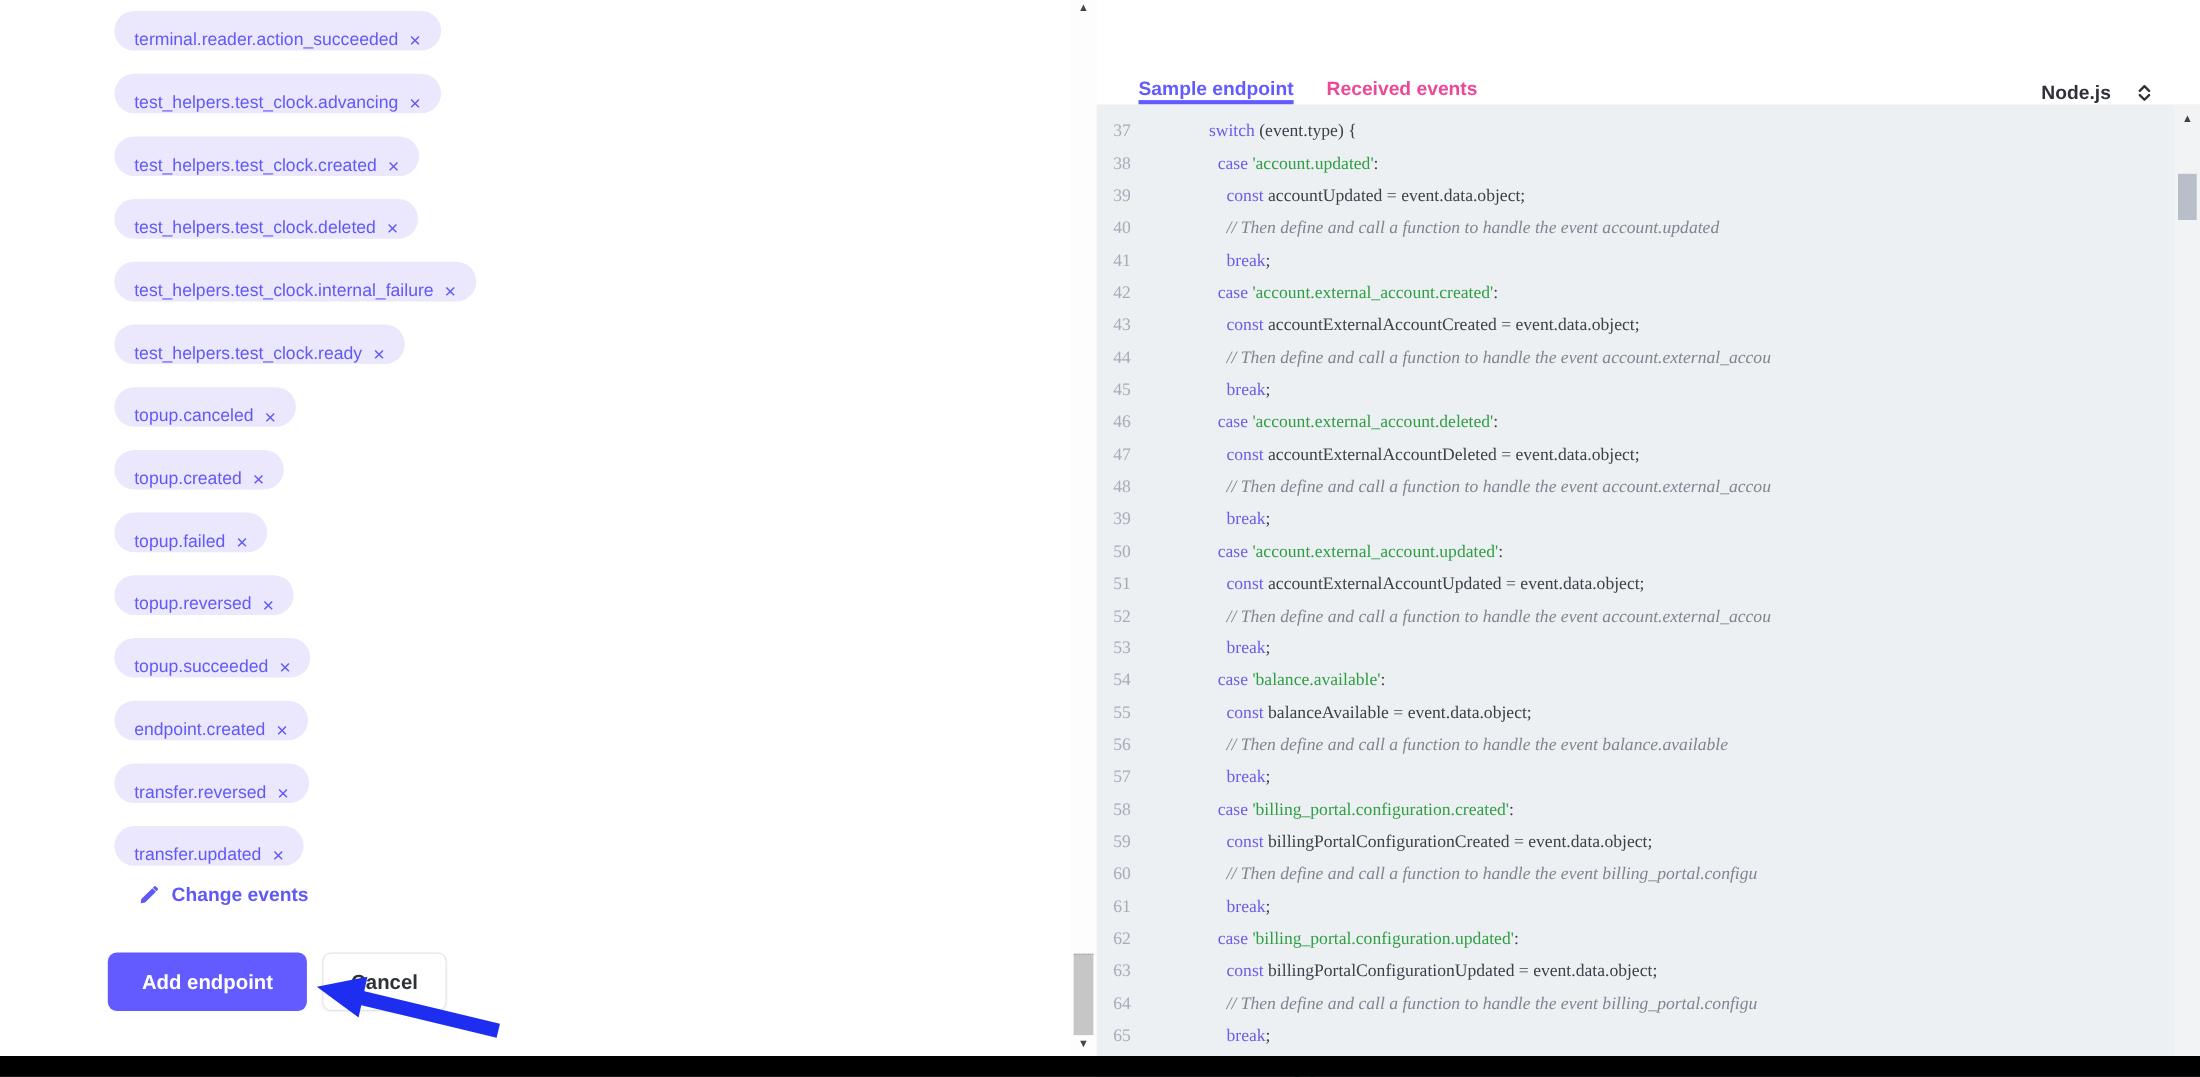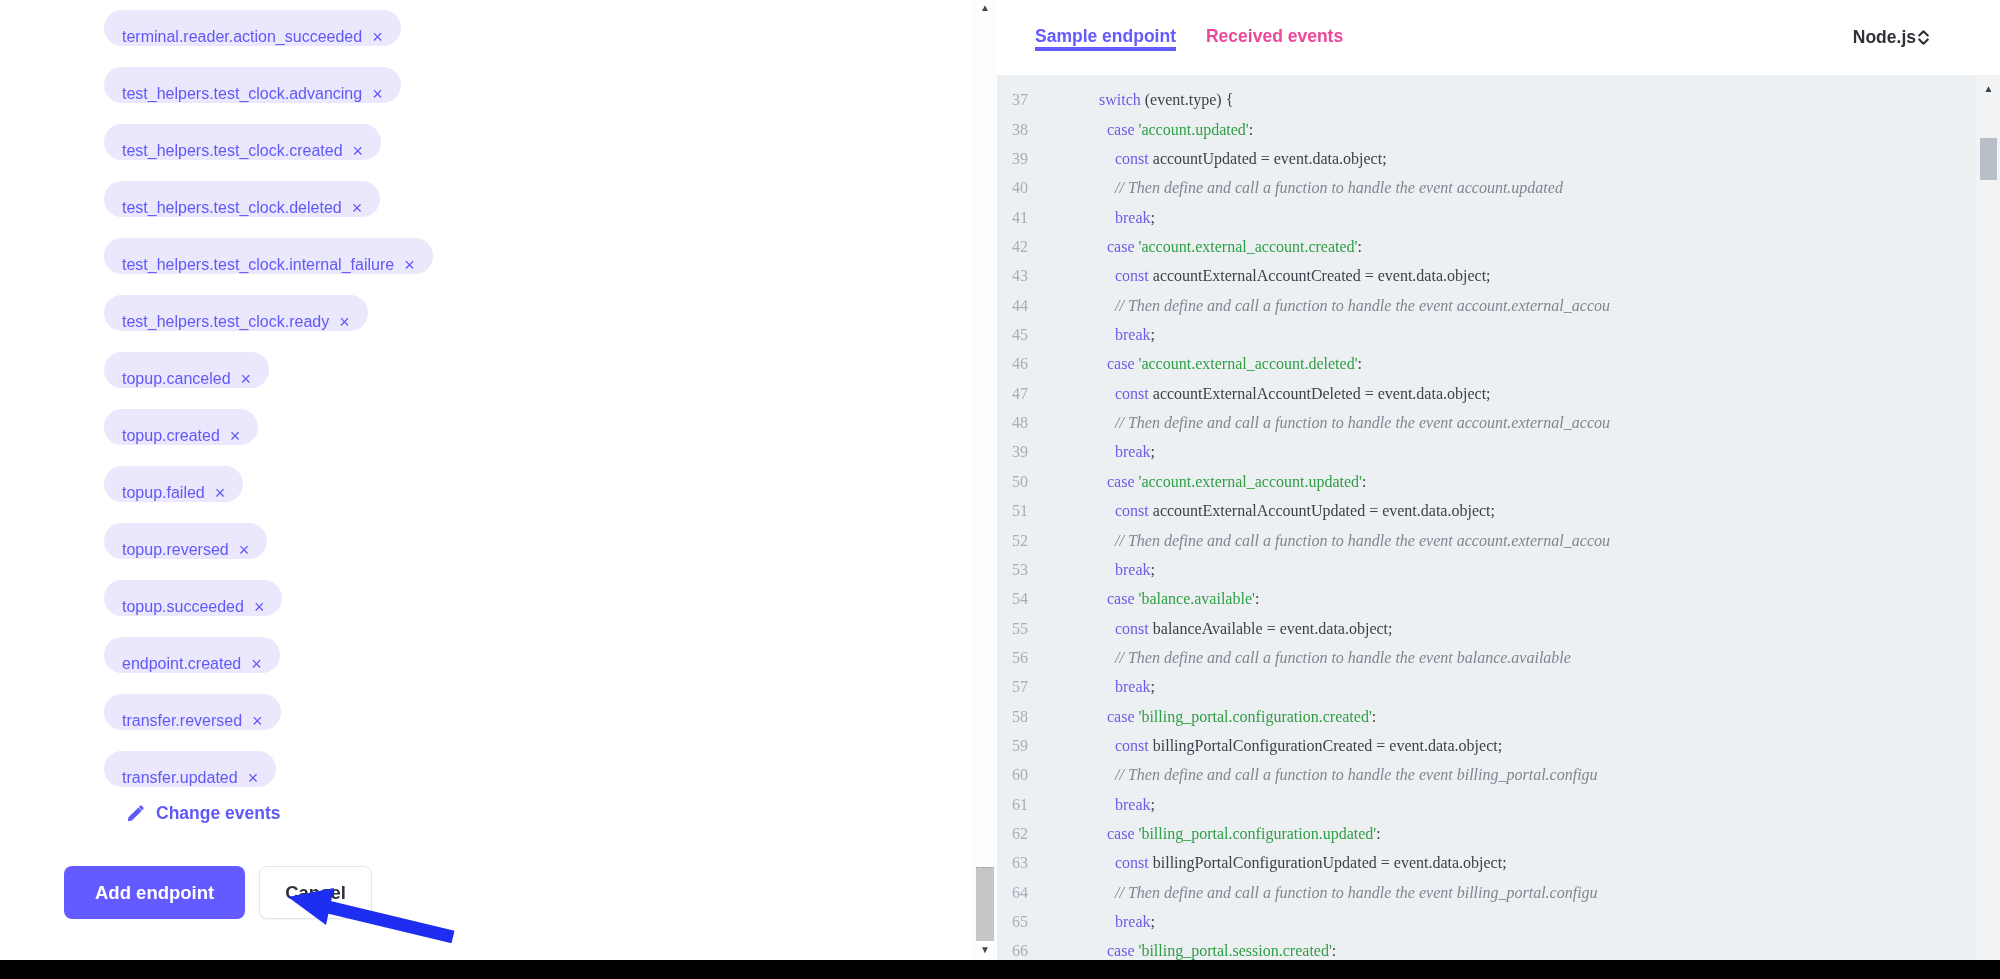--- a/index.html
+++ b/index.html
@@ -16,49 +16,49 @@
   .tag{
     display:flex;align-items:flex-end;height:36px;padding:0 18px;border-radius:18px;
     background:var(--pill-bg);color:var(--accent-text);font-size:16px;font-weight:500;
   }
   .tag-remove{margin-left:10px;font-size:18px;line-height:1;cursor:pointer;font-weight:400}
   .change-events{
     display:flex;align-items:center;gap:11px;margin:16px 0 0 126px;border:none;background:none;
     color:var(--accent-text);font-size:17.5px;font-weight:700;cursor:pointer;font-family:inherit;padding:0;
   }
   .change-events svg{display:block}
-  .actions{display:flex;gap:14px;margin:42px 0 0 64px}
+  .actions{display:flex;gap:14px;margin:42px 0 0 98px}
   .btn-primary{
     height:53px;padding:0 31px;border:none;border-radius:8px;background:var(--accent);
     color:#fff;font-size:18.5px;font-weight:700;font-family:inherit;cursor:pointer;
   }
   .btn-secondary{
     height:53px;padding:0 25px;border:1px solid #e4e5e8;border-radius:8px;background:#fff;
     color:#2e3138;font-size:18.5px;font-weight:600;font-family:inherit;cursor:pointer;
     box-shadow:0 1px 2px rgba(0,0,0,.06);
   }
 
   
   .page-scrollbar{position:absolute;left:973px;top:0;width:24px;height:960px;background:#fdfdfd}
   .ps-arrow{position:absolute;left:0;width:24px;text-align:center;color:#43464c;font-size:10px;line-height:10px}
   .ps-up{top:3px}
   .ps-down{bottom:5px}
   .ps-thumb{position:absolute;left:3px;top:867px;width:18px;height:73px;background:#c6c6c6;border-top:1px dotted #9b9b9b}
 
   
   .right-panel{position:absolute;left:997px;top:0;width:1003px;height:960px;background:#fff}
-  .panel-header{position:relative;height:75px;display:flex;align-items:center;background:#fff}
+  .panel-header{position:relative;height:95px;display:flex;align-items:flex-end;background:#fff}
   .tabs{display:flex;gap:30px;padding-left:38px}
   .tab{
     display:flex;align-items:center;padding:2px 0 0 0;border:none;background:none;cursor:pointer;
     font-family:inherit;font-size:17.5px;font-weight:700;color:#ec4899;border-bottom:4px solid transparent;
   }
   .tab.active{color:var(--accent);border-bottom-color:var(--accent)}
   .lang-select{
-    margin-left:auto;display:flex;align-items:center;gap:0;padding-right:69px;
+    margin-left:auto;display:flex;align-items:center;gap:23px;padding-right:43px;
     font-size:17.5px;font-weight:600;color:#2e3138;cursor:pointer;
   }
   .code-area{position:relative;width:100%;height:885px;background:#edf0f3;overflow:hidden}
   .code-lines{padding:5px 30px 0 0}
   .code-line{display:flex;align-items:flex-end;height:29.35px;font-family:Liberation Serif, serif;font-size:16px;white-space:pre}
   .ln{flex:none;width:31px;text-align:right;color:#a4adba}
   .lc{flex:1 1 auto;min-width:0;margin-left:55px;color:#3d414a;overflow:hidden}
   .tk-k{color:var(--kw)}
   .tk-s{color:var(--str)}
   .tk-c{color:var(--cmt);font-style:italic}

